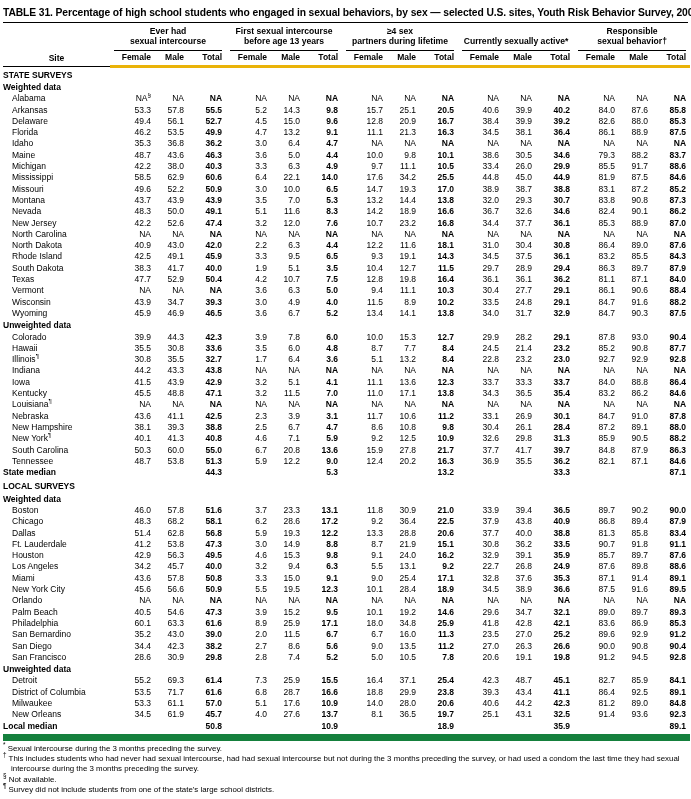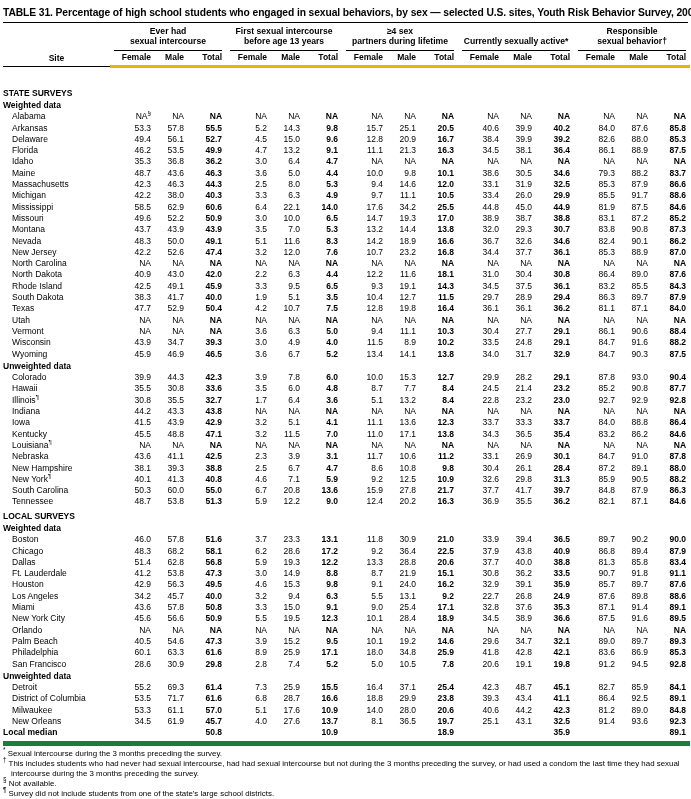--- a/index.html
+++ b/index.html
@@ -14,22 +14,22 @@
          border-bottom:1px solid #000;white-space:pre-line;padding:2px 1px 4px 1px;margin:0 4px;}
   .sub-h{font-weight:bold;text-align:right;padding:1px 4px 1px 0;border-bottom:3px solid #eab308;}
   .site-h{font-weight:bold;text-align:center;border-bottom:1px solid #000;padding:1px 0;}
   td.num{text-align:right;padding-right:4px;white-space:nowrap;}
   td.total{font-weight:bold;}
   td.site{padding-left:9px;white-space:nowrap;}
   tr.section-row td{font-weight:bold;padding-top:3px;}
   tr.subsection-row td{font-weight:bold;padding-top:1px;}
   tr.median-row td{font-weight:bold;}
   tr.median-row td.site{padding-left:0;}
-  tbody tr:first-child td{padding-top:20px;}
-  tbody tr.last td{border-bottom:5px solid #15803d;padding-bottom:2px;}
+  tbody tr:first-child td{padding-top:2px;}
+  tbody tr.last td{border-bottom:7px solid #15803d;padding-bottom:2px;}
   sup{font-size:6.3px;line-height:0;}
   .footnotes{padding:3px 0 6px 0;}
   .fn{font-size:7.9px;line-height:10.2px;padding-left:8px;text-indent:-8px;}
 </style>
 </head>
 <body>
 
 <div class="page">
   <div class="title">TABLE 31. Percentage of high school students who engaged in sexual behaviors, by sex — selected U.S. sites, Youth Risk Behavior Survey, 2001</div>
 
@@ -203,38 +203,20 @@
           <td class="num">9.8</td>
           <td class="num total">10.1</td>
           <td class="num">38.6</td>
           <td class="num">30.5</td>
           <td class="num total">34.6</td>
           <td class="num">79.3</td>
           <td class="num">88.2</td>
           <td class="num total">83.7</td>
         </tr>
         <tr class="data-row">
-          <td class="site">Massachusetts</td>
-          <td class="num">42.3</td>
-          <td class="num">46.3</td>
-          <td class="num total">44.3</td>
-          <td class="num">2.5</td>
-          <td class="num">8.0</td>
-          <td class="num total">5.3</td>
-          <td class="num">9.4</td>
-          <td class="num">14.6</td>
-          <td class="num total">12.0</td>
-          <td class="num">33.1</td>
-          <td class="num">31.9</td>
-          <td class="num total">32.5</td>
-          <td class="num">85.3</td>
-          <td class="num">87.9</td>
-          <td class="num total">86.6</td>
-        </tr>
-        <tr class="data-row">
           <td class="site">Michigan</td>
           <td class="num">42.2</td>
           <td class="num">38.0</td>
           <td class="num total">40.3</td>
           <td class="num">3.3</td>
           <td class="num">6.3</td>
           <td class="num total">4.9</td>
           <td class="num">9.7</td>
           <td class="num">11.1</td>
           <td class="num total">10.5</td>
@@ -419,38 +401,20 @@
           <td class="num">19.8</td>
           <td class="num total">16.4</td>
           <td class="num">36.1</td>
           <td class="num">36.1</td>
           <td class="num total">36.2</td>
           <td class="num">81.1</td>
           <td class="num">87.1</td>
           <td class="num total">84.0</td>
         </tr>
         <tr class="data-row">
-          <td class="site">Utah</td>
-          <td class="num">NA</td>
-          <td class="num">NA</td>
-          <td class="num total">NA</td>
-          <td class="num">NA</td>
-          <td class="num">NA</td>
-          <td class="num total">NA</td>
-          <td class="num">NA</td>
-          <td class="num">NA</td>
-          <td class="num total">NA</td>
-          <td class="num">NA</td>
-          <td class="num">NA</td>
-          <td class="num total">NA</td>
-          <td class="num">NA</td>
-          <td class="num">NA</td>
-          <td class="num total">NA</td>
-        </tr>
-        <tr class="data-row">
           <td class="site">Vermont</td>
           <td class="num">NA</td>
           <td class="num">NA</td>
           <td class="num total">NA</td>
           <td class="num">3.6</td>
           <td class="num">6.3</td>
           <td class="num total">5.0</td>
           <td class="num">9.4</td>
           <td class="num">11.1</td>
           <td class="num total">10.3</td>
@@ -709,20 +673,38 @@
           <td class="num">12.4</td>
           <td class="num">20.2</td>
           <td class="num total">16.3</td>
           <td class="num">36.9</td>
           <td class="num">35.5</td>
           <td class="num total">36.2</td>
           <td class="num">82.1</td>
           <td class="num">87.1</td>
           <td class="num total">84.6</td>
         </tr>
+        <tr class="median-row">
+          <td class="site">State median</td>
+          <td class="num"></td>
+          <td class="num"></td>
+          <td class="num total">44.3</td>
+          <td class="num"></td>
+          <td class="num"></td>
+          <td class="num total">5.3</td>
+          <td class="num"></td>
+          <td class="num"></td>
+          <td class="num total">13.2</td>
+          <td class="num"></td>
+          <td class="num"></td>
+          <td class="num total">33.3</td>
+          <td class="num"></td>
+          <td class="num"></td>
+          <td class="num total">87.1</td>
+        </tr>
         <tr class="section-row">
           <td colspan="16">LOCAL SURVEYS</td>
         </tr>
         <tr class="subsection-row">
           <td colspan="16">Weighted data</td>
         </tr>
         <tr class="data-row">
           <td class="site">Boston</td>
           <td class="num">46.0</td>
           <td class="num">57.8</td>
@@ -914,20 +896,56 @@
           <td class="num">34.8</td>
           <td class="num total">25.9</td>
           <td class="num">41.8</td>
           <td class="num">42.8</td>
           <td class="num total">42.1</td>
           <td class="num">83.6</td>
           <td class="num">86.9</td>
           <td class="num total">85.3</td>
         </tr>
         <tr class="data-row">
+          <td class="site">San Bernardino</td>
+          <td class="num">35.2</td>
+          <td class="num">43.0</td>
+          <td class="num total">39.0</td>
+          <td class="num">2.0</td>
+          <td class="num">11.5</td>
+          <td class="num total">6.7</td>
+          <td class="num">6.7</td>
+          <td class="num">16.0</td>
+          <td class="num total">11.3</td>
+          <td class="num">23.5</td>
+          <td class="num">27.0</td>
+          <td class="num total">25.2</td>
+          <td class="num">89.6</td>
+          <td class="num">92.9</td>
+          <td class="num total">91.2</td>
+        </tr>
+        <tr class="data-row">
+          <td class="site">San Diego</td>
+          <td class="num">34.4</td>
+          <td class="num">42.3</td>
+          <td class="num total">38.2</td>
+          <td class="num">2.7</td>
+          <td class="num">8.6</td>
+          <td class="num total">5.6</td>
+          <td class="num">9.0</td>
+          <td class="num">13.5</td>
+          <td class="num total">11.2</td>
+          <td class="num">27.0</td>
+          <td class="num">26.3</td>
+          <td class="num total">26.6</td>
+          <td class="num">90.0</td>
+          <td class="num">90.8</td>
+          <td class="num total">90.4</td>
+        </tr>
+        <tr class="data-row">
           <td class="site">San Francisco</td>
           <td class="num">28.6</td>
           <td class="num">30.9</td>
           <td class="num total">29.8</td>
           <td class="num">2.8</td>
           <td class="num">7.4</td>
           <td class="num total">5.2</td>
           <td class="num">5.0</td>
           <td class="num">10.5</td>
           <td class="num total">7.8</td>

